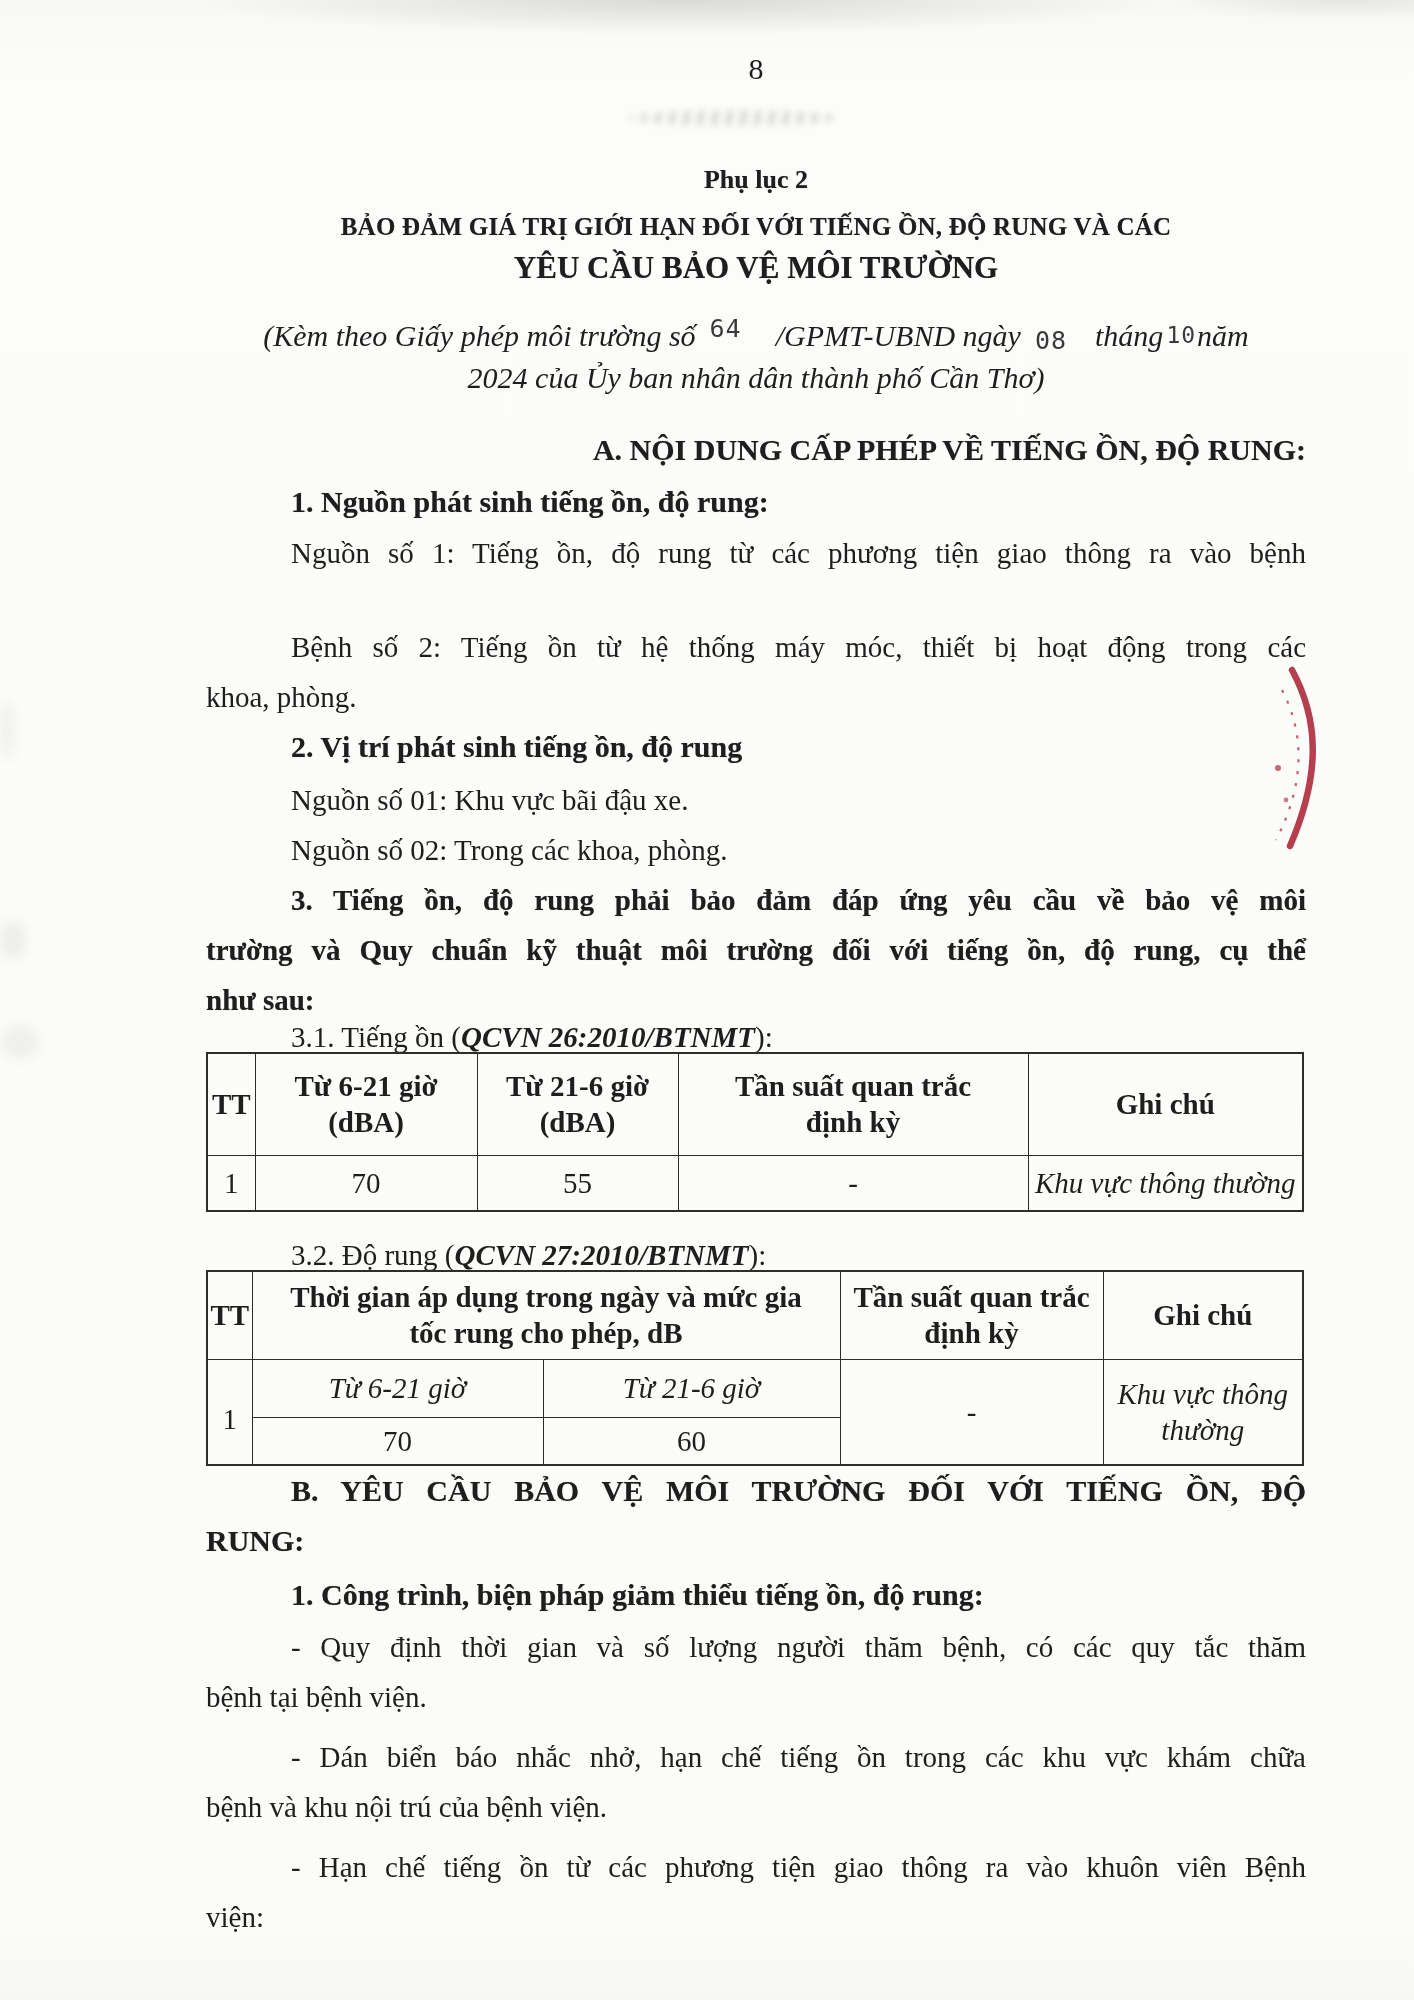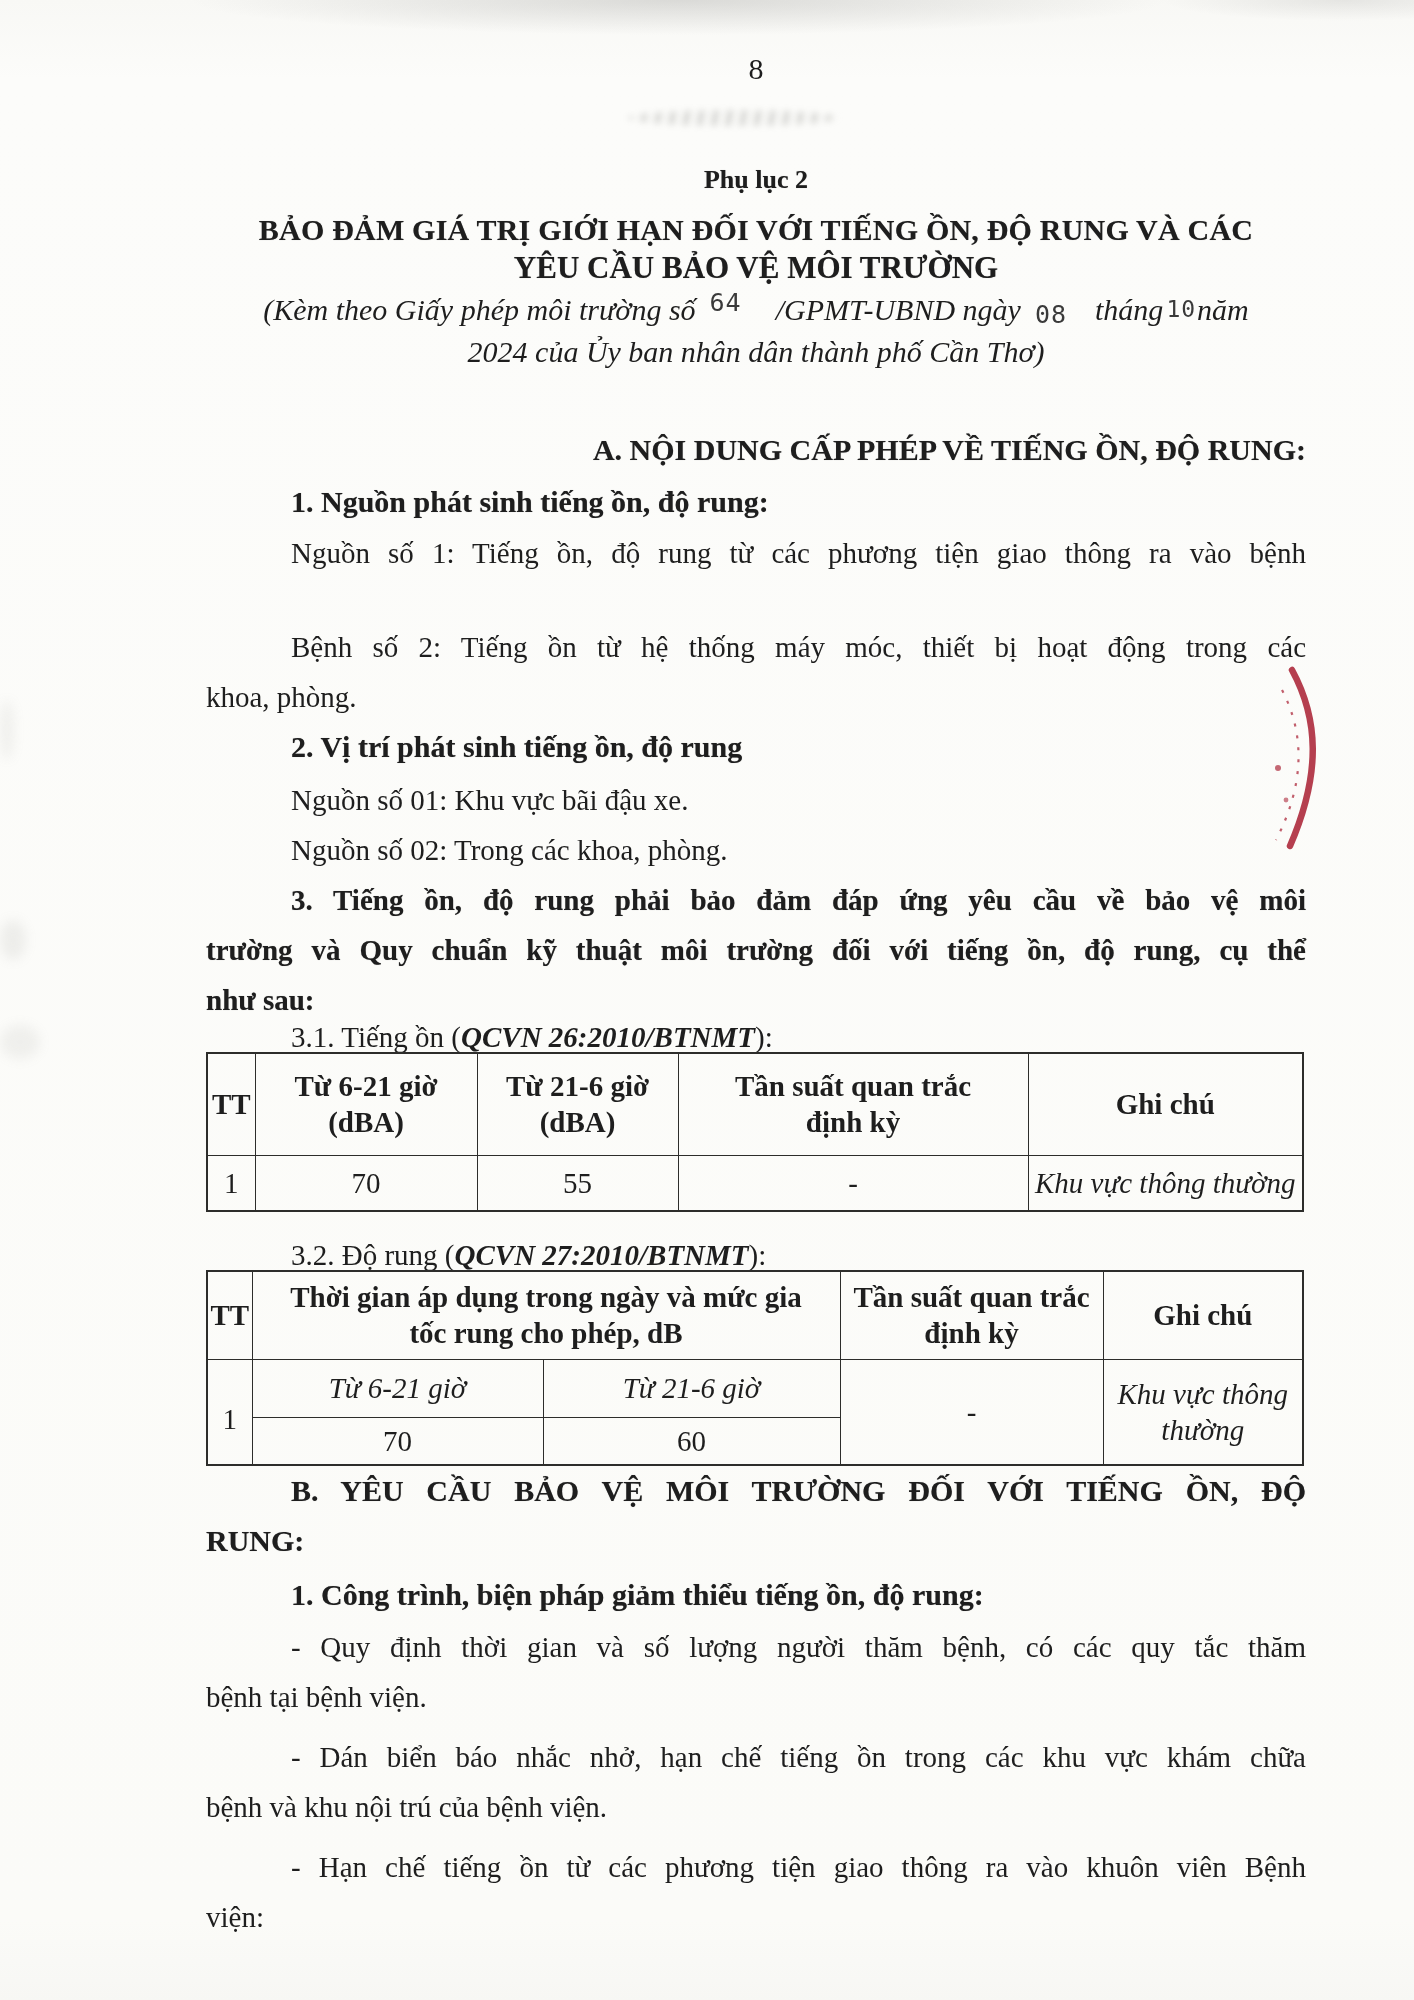--- a/index.html
+++ b/index.html
@@ -10,37 +10,37 @@
       radial-gradient(ellipse 700px 50px at 48% 0%, rgba(110,110,108,.22), transparent 70%),
       radial-gradient(ellipse 260px 30px at 95% 0%, rgba(120,120,118,.15), transparent 70%),
       linear-gradient(180deg,#f8f8f5 0%, #fcfcfa 4%, #fbfbf8 96%, #f7f7f4 100%);
     overflow:hidden;
     color:#1e1e1e;
     font-family:"Liberation Serif", serif;
   }
   .abs { position:absolute; left:206px; width:1100px; }
   .center { text-align:center; }
   .b { font-weight:bold; }
-  .i { font-style:italic; }
+  .i { font-style:italic;margin-top:26px; }
   .line { font-size:29px; line-height:50px; }
   .h { font-size:30px; line-height:50px; font-weight:bold; }
   .jl { text-align:justify; text-align-last:justify; }
   .ind { padding-left:85px; }
   .soft { text-shadow:0 0 .7px rgba(20,20,20,.45); }
 
   .pageno { top:52px; font-size:30px; }
   .smudge1 {
     position:absolute; left:628px; top:110px; width:212px; height:16px;
     background:repeating-linear-gradient(100deg, rgba(125,125,120,.55) 0 6px, rgba(200,200,195,.1) 6px 14px);
     filter:blur(3px); opacity:.5; border-radius:50%;
   }
   .edge-smudge { position:absolute; background:#9a9a95; filter:blur(6px); border-radius:50%; }
 
   .appendix { top:165px; font-size:26px; }
-  .title1 { top:213px; font-size:30px; letter-spacing:.2px; }
+  .title1 { top:213px; font-size:25px; letter-spacing:.2px; }
   .title2 { top:250px; font-size:31px; }
   .subtitle { font-size:30px; }
   .sub1 { top:293px; }
   .sub2 { top:335px; }
   .fillnum {
     font-family:"DejaVu Sans Mono", monospace; font-style:normal;
     font-size:25px; color:#3a3a3a; position:relative; letter-spacing:1px;
   }
   .n64 { top:-9px; margin-left:14px; margin-right:34px; }
   .n08 { top:3px;  margin-left:14px; margin-right:28px; }

